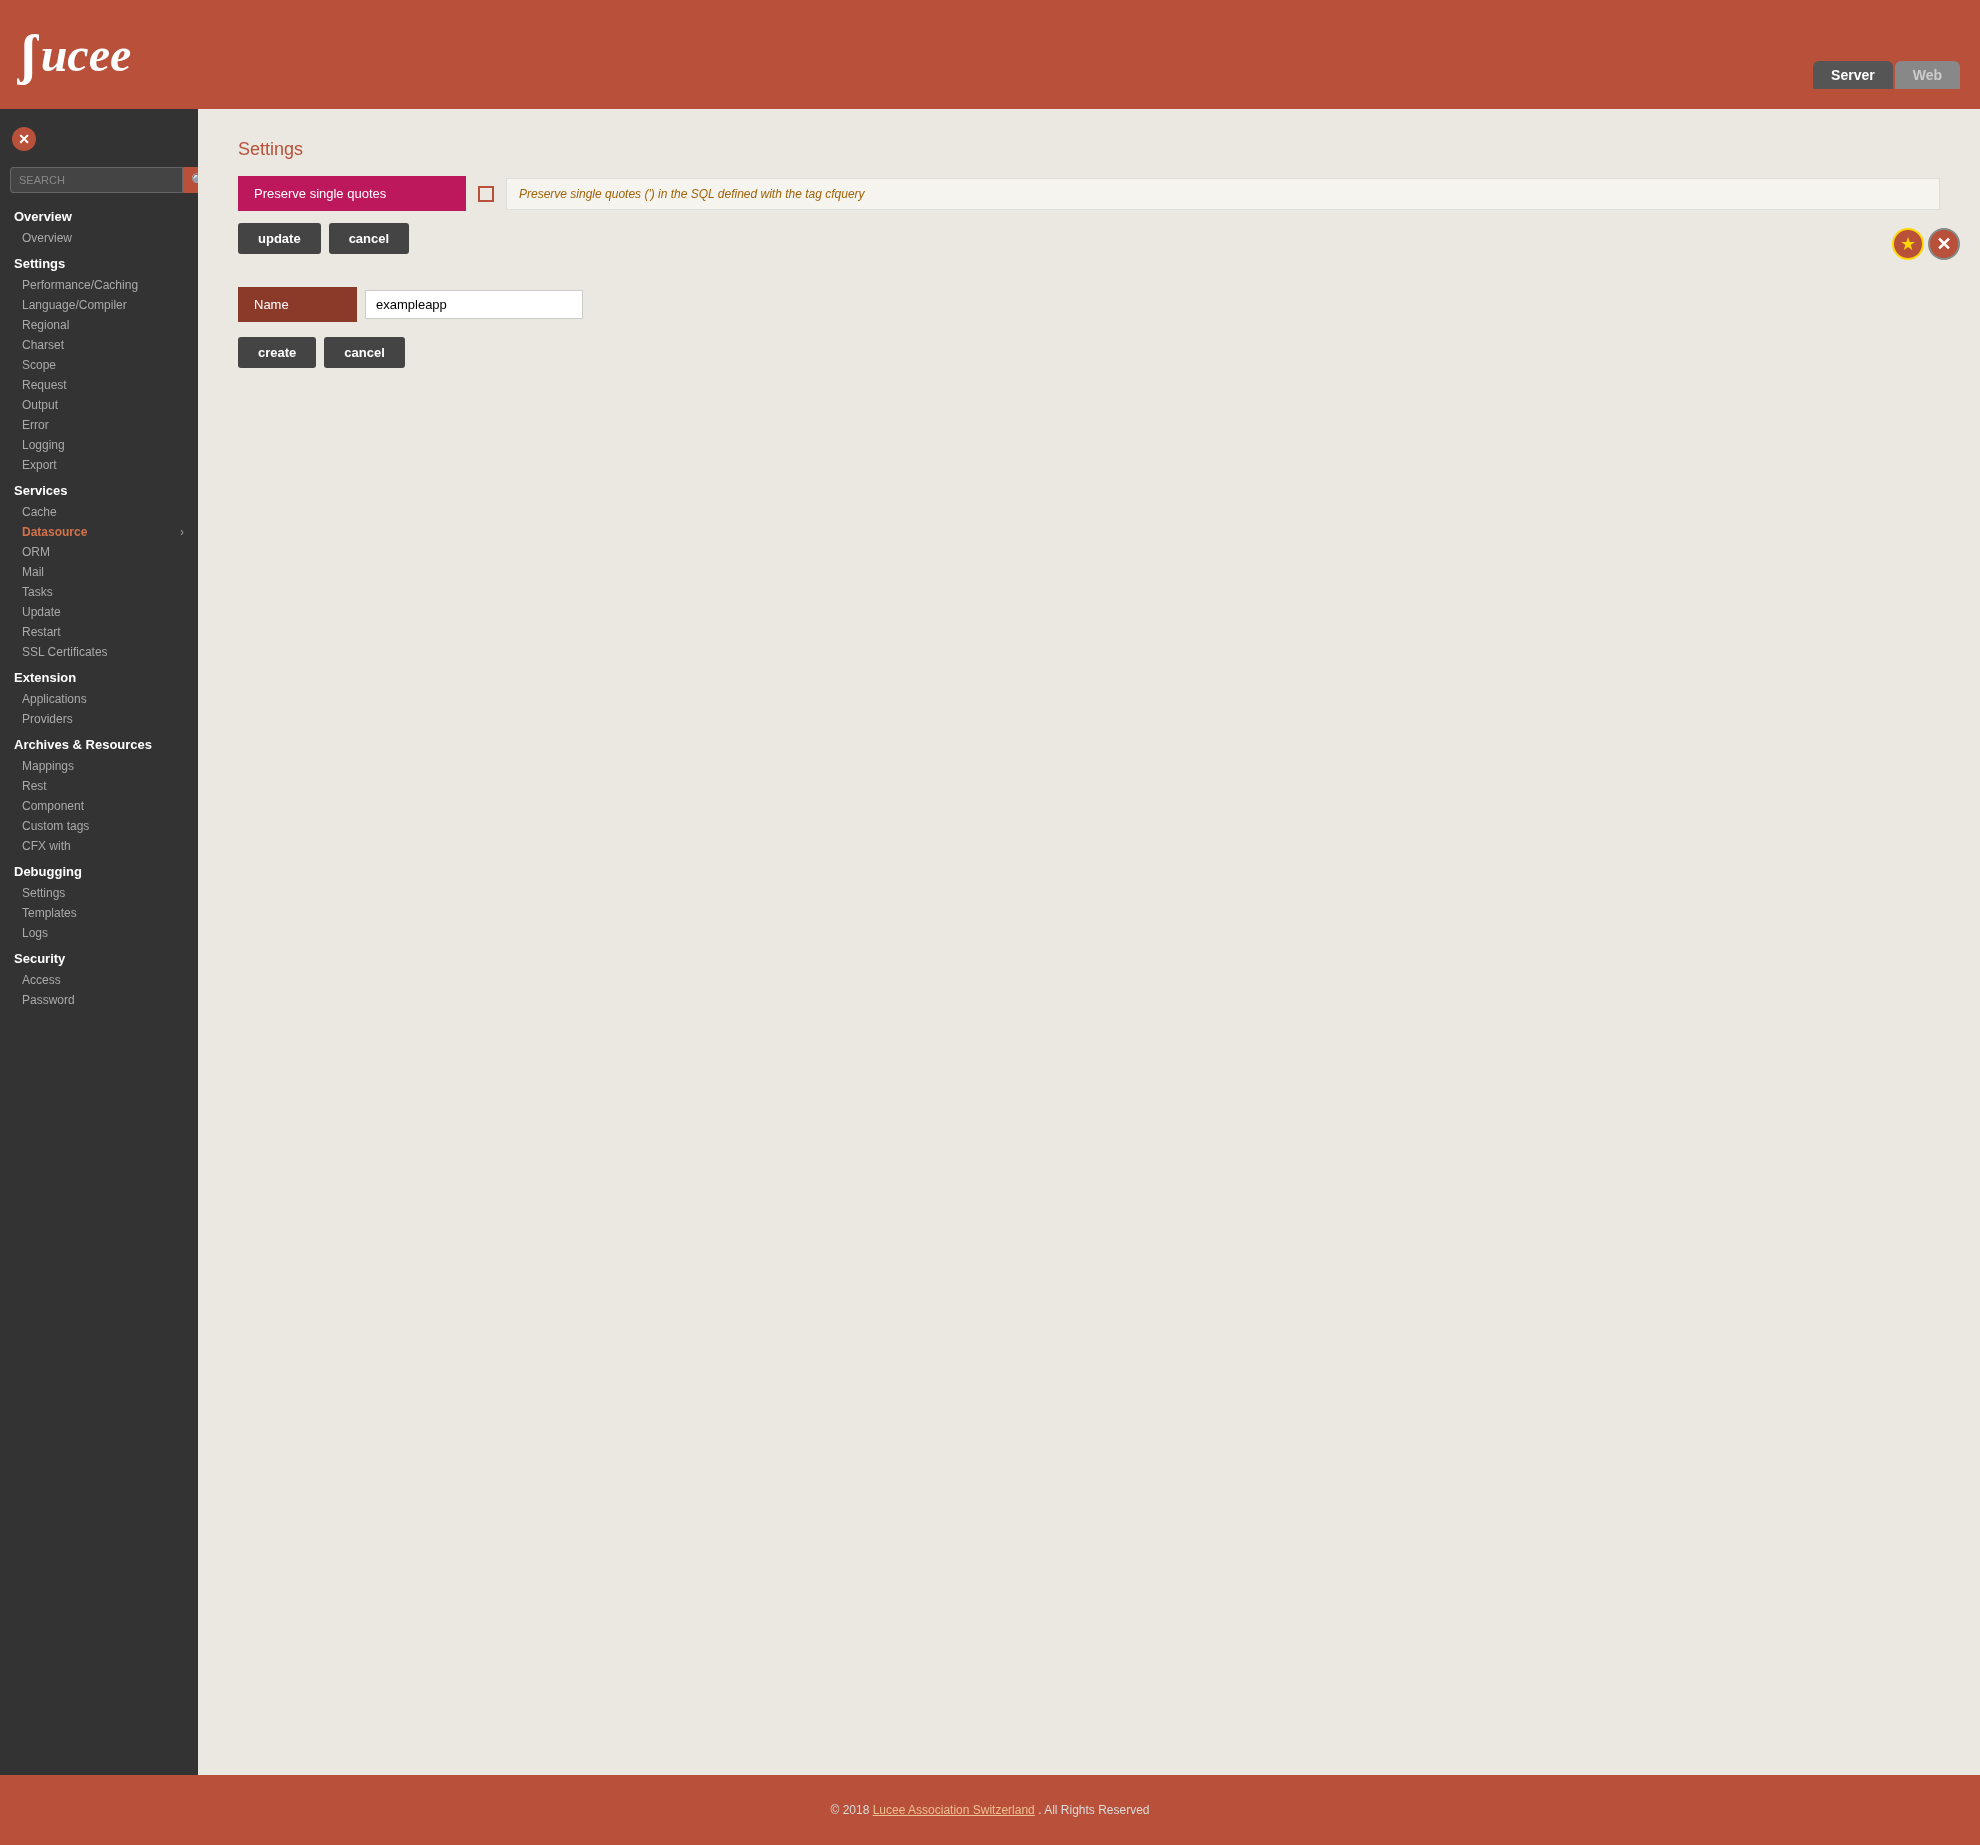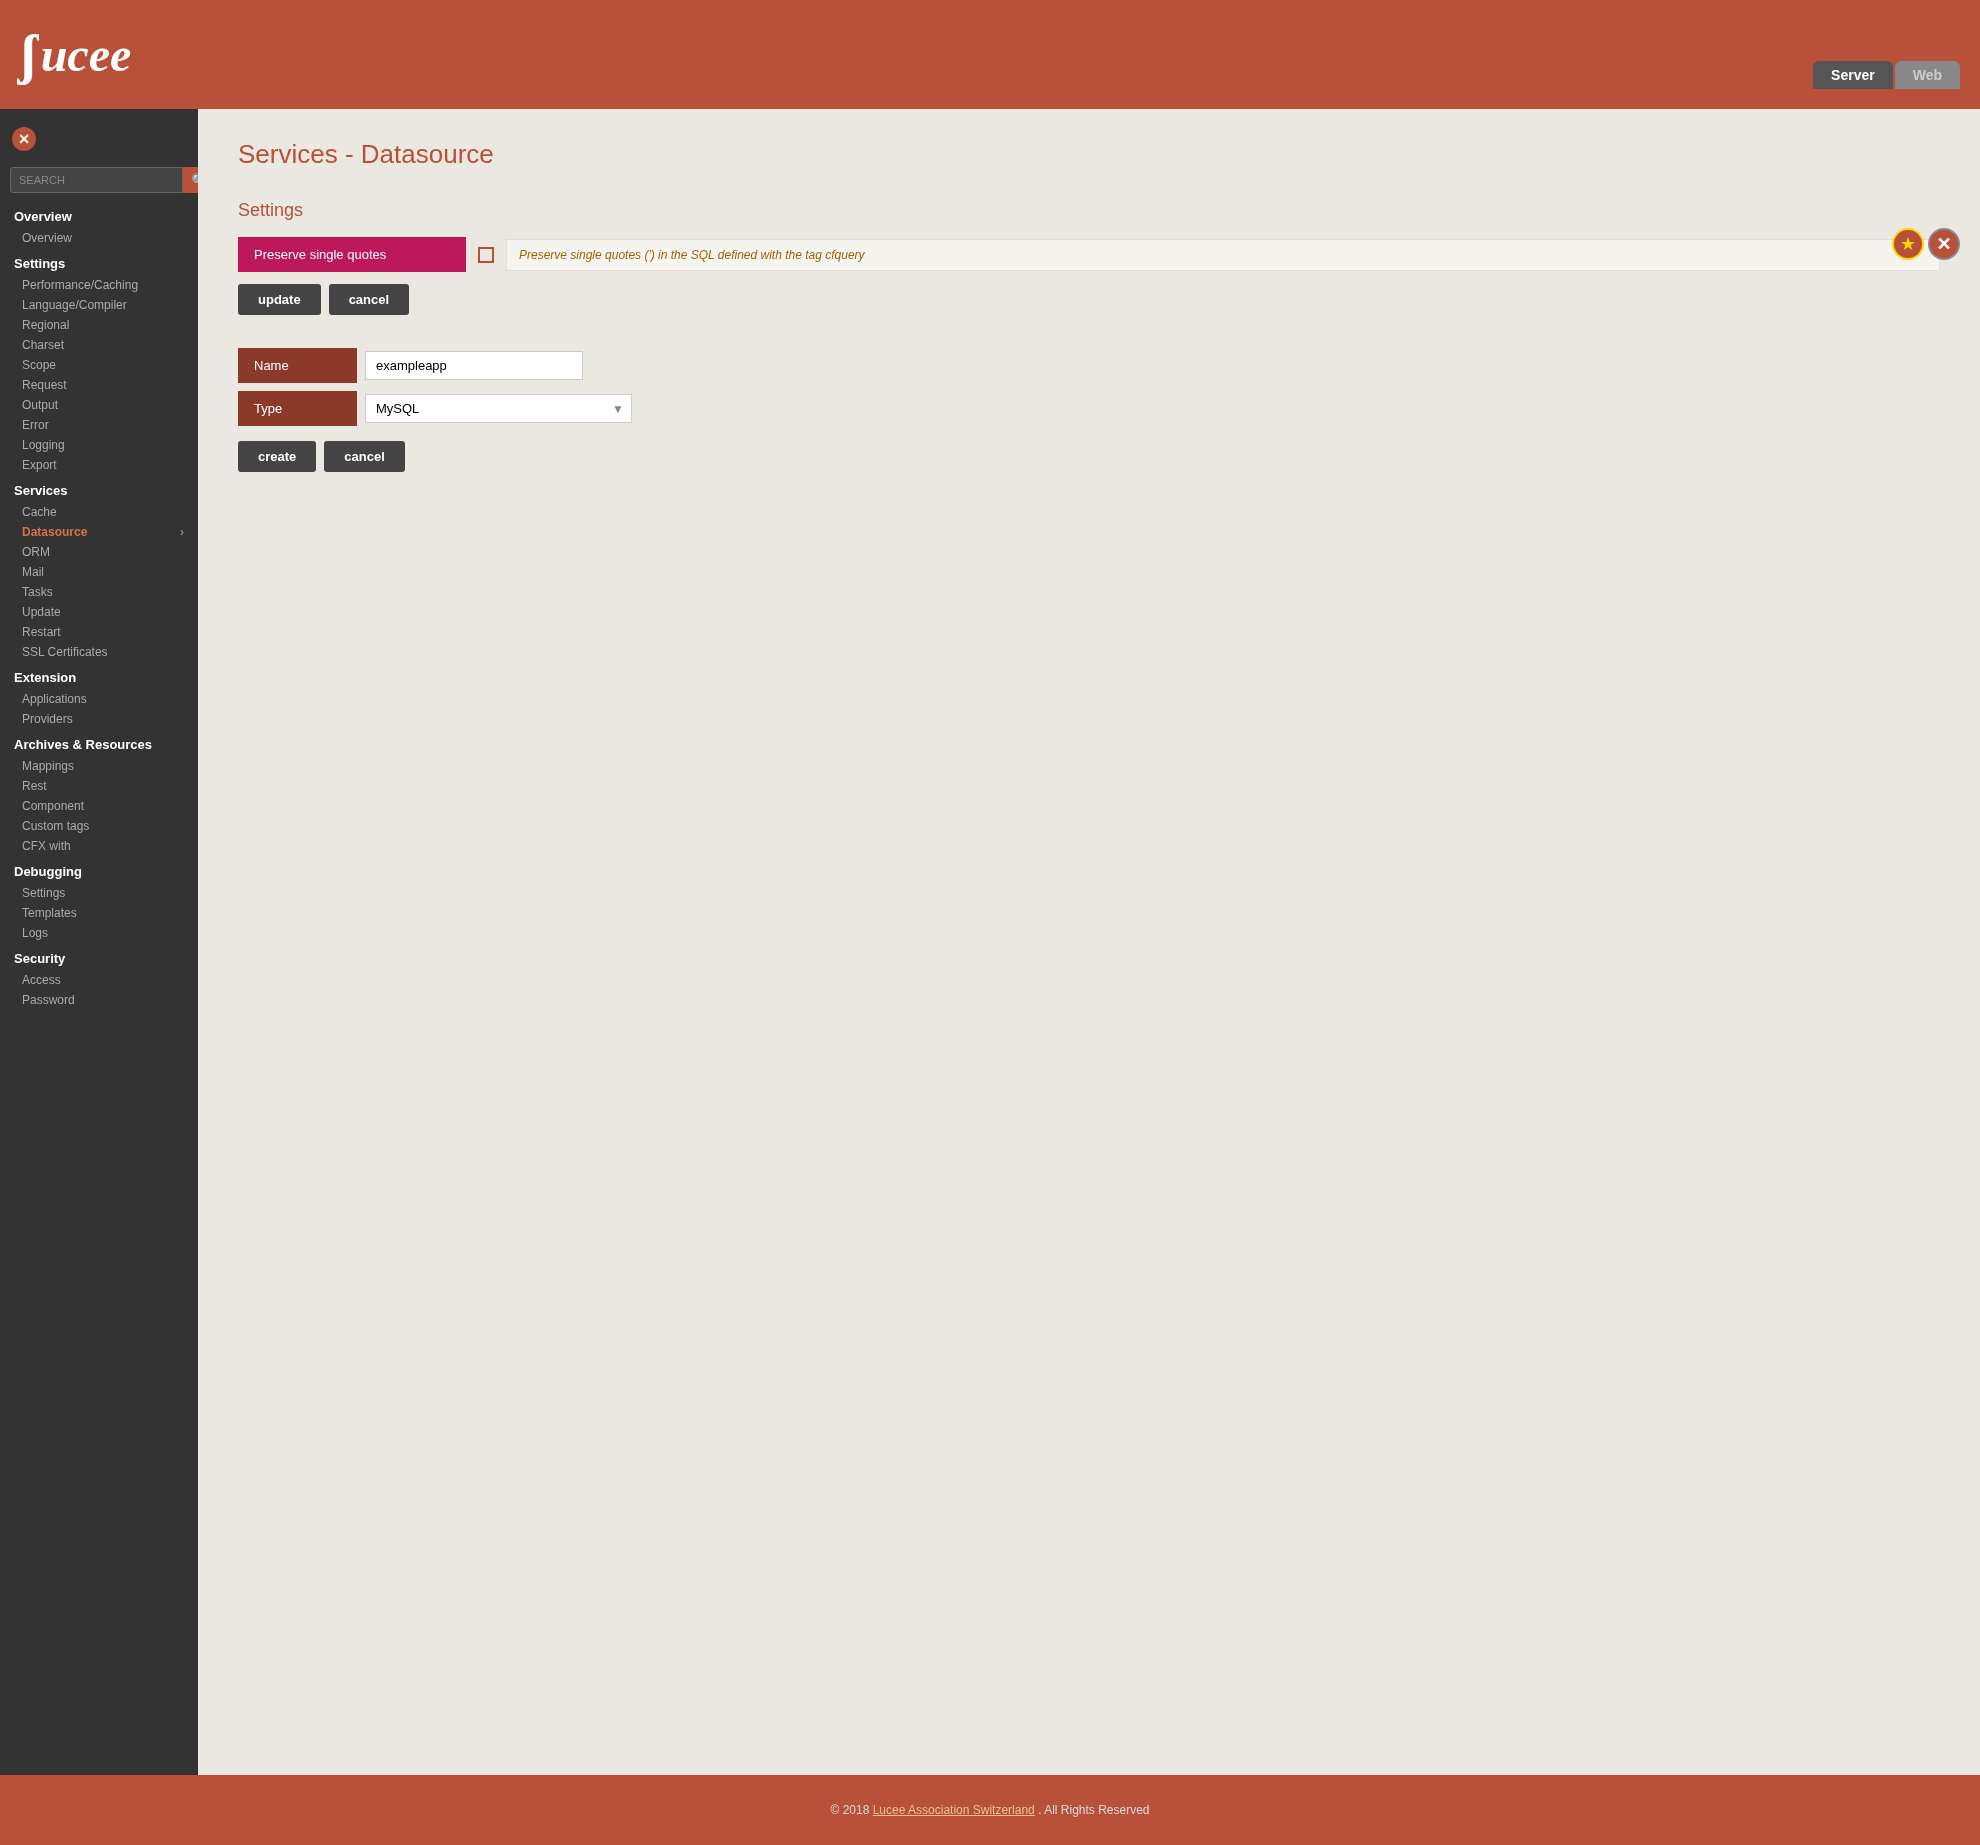--- a/index.html
+++ b/index.html
@@ -138,21 +138,20 @@
   </div>
 
   <div class="content-wrapper">
 
     <div class="top-icons">
       <div class="top-icon star">★</div>
       <div class="top-icon close">✕</div>
     </div>
 
     <div class="content">
-      <h1 class="page-title">Services - Datasource</h1>
 
       <div>
         <h2 class="section-title">Settings</h2>
 
         <div class="settings-row">
           <div class="settings-label">Preserve single quotes</div>
           <div class="settings-value">
             <div class="checkbox"></div>
           </div>
           <div class="settings-description">Preserve single quotes (') in the SQL defined with the tag cfquery</div>
@@ -166,36 +165,20 @@
 
       <div>
 
         <div class="form-row">
           <div class="form-label">Name</div>
           <div class="form-field">
             <input class="form-input" type="text" value="exampleapp" style="">
           </div>
         </div>
 
-        <div class="form-row" style="margin-top: 2px;">
-          <div class="form-label">Type</div>
-          <div class="form-field">
-            <div class="select-wrapper">
-              <select class="form-select">
-                <option>MySQL</option>
-                <option>PostgreSQL</option>
-                <option>MSSQL</option>
-                <option>Oracle</option>
-                <option>H2</option>
-                <option>Other</option>
-              </select>
-              <span class="select-arrow">▼</span>
-            </div>
-          </div>
-        </div>
 
         <div class="btn-row" style="margin-top: 12px;">
           <button class="btn btn-dark">create</button>
           <button class="btn btn-dark">cancel</button>
         </div>
       </div>
 
     </div>
   </div>
 </div>

